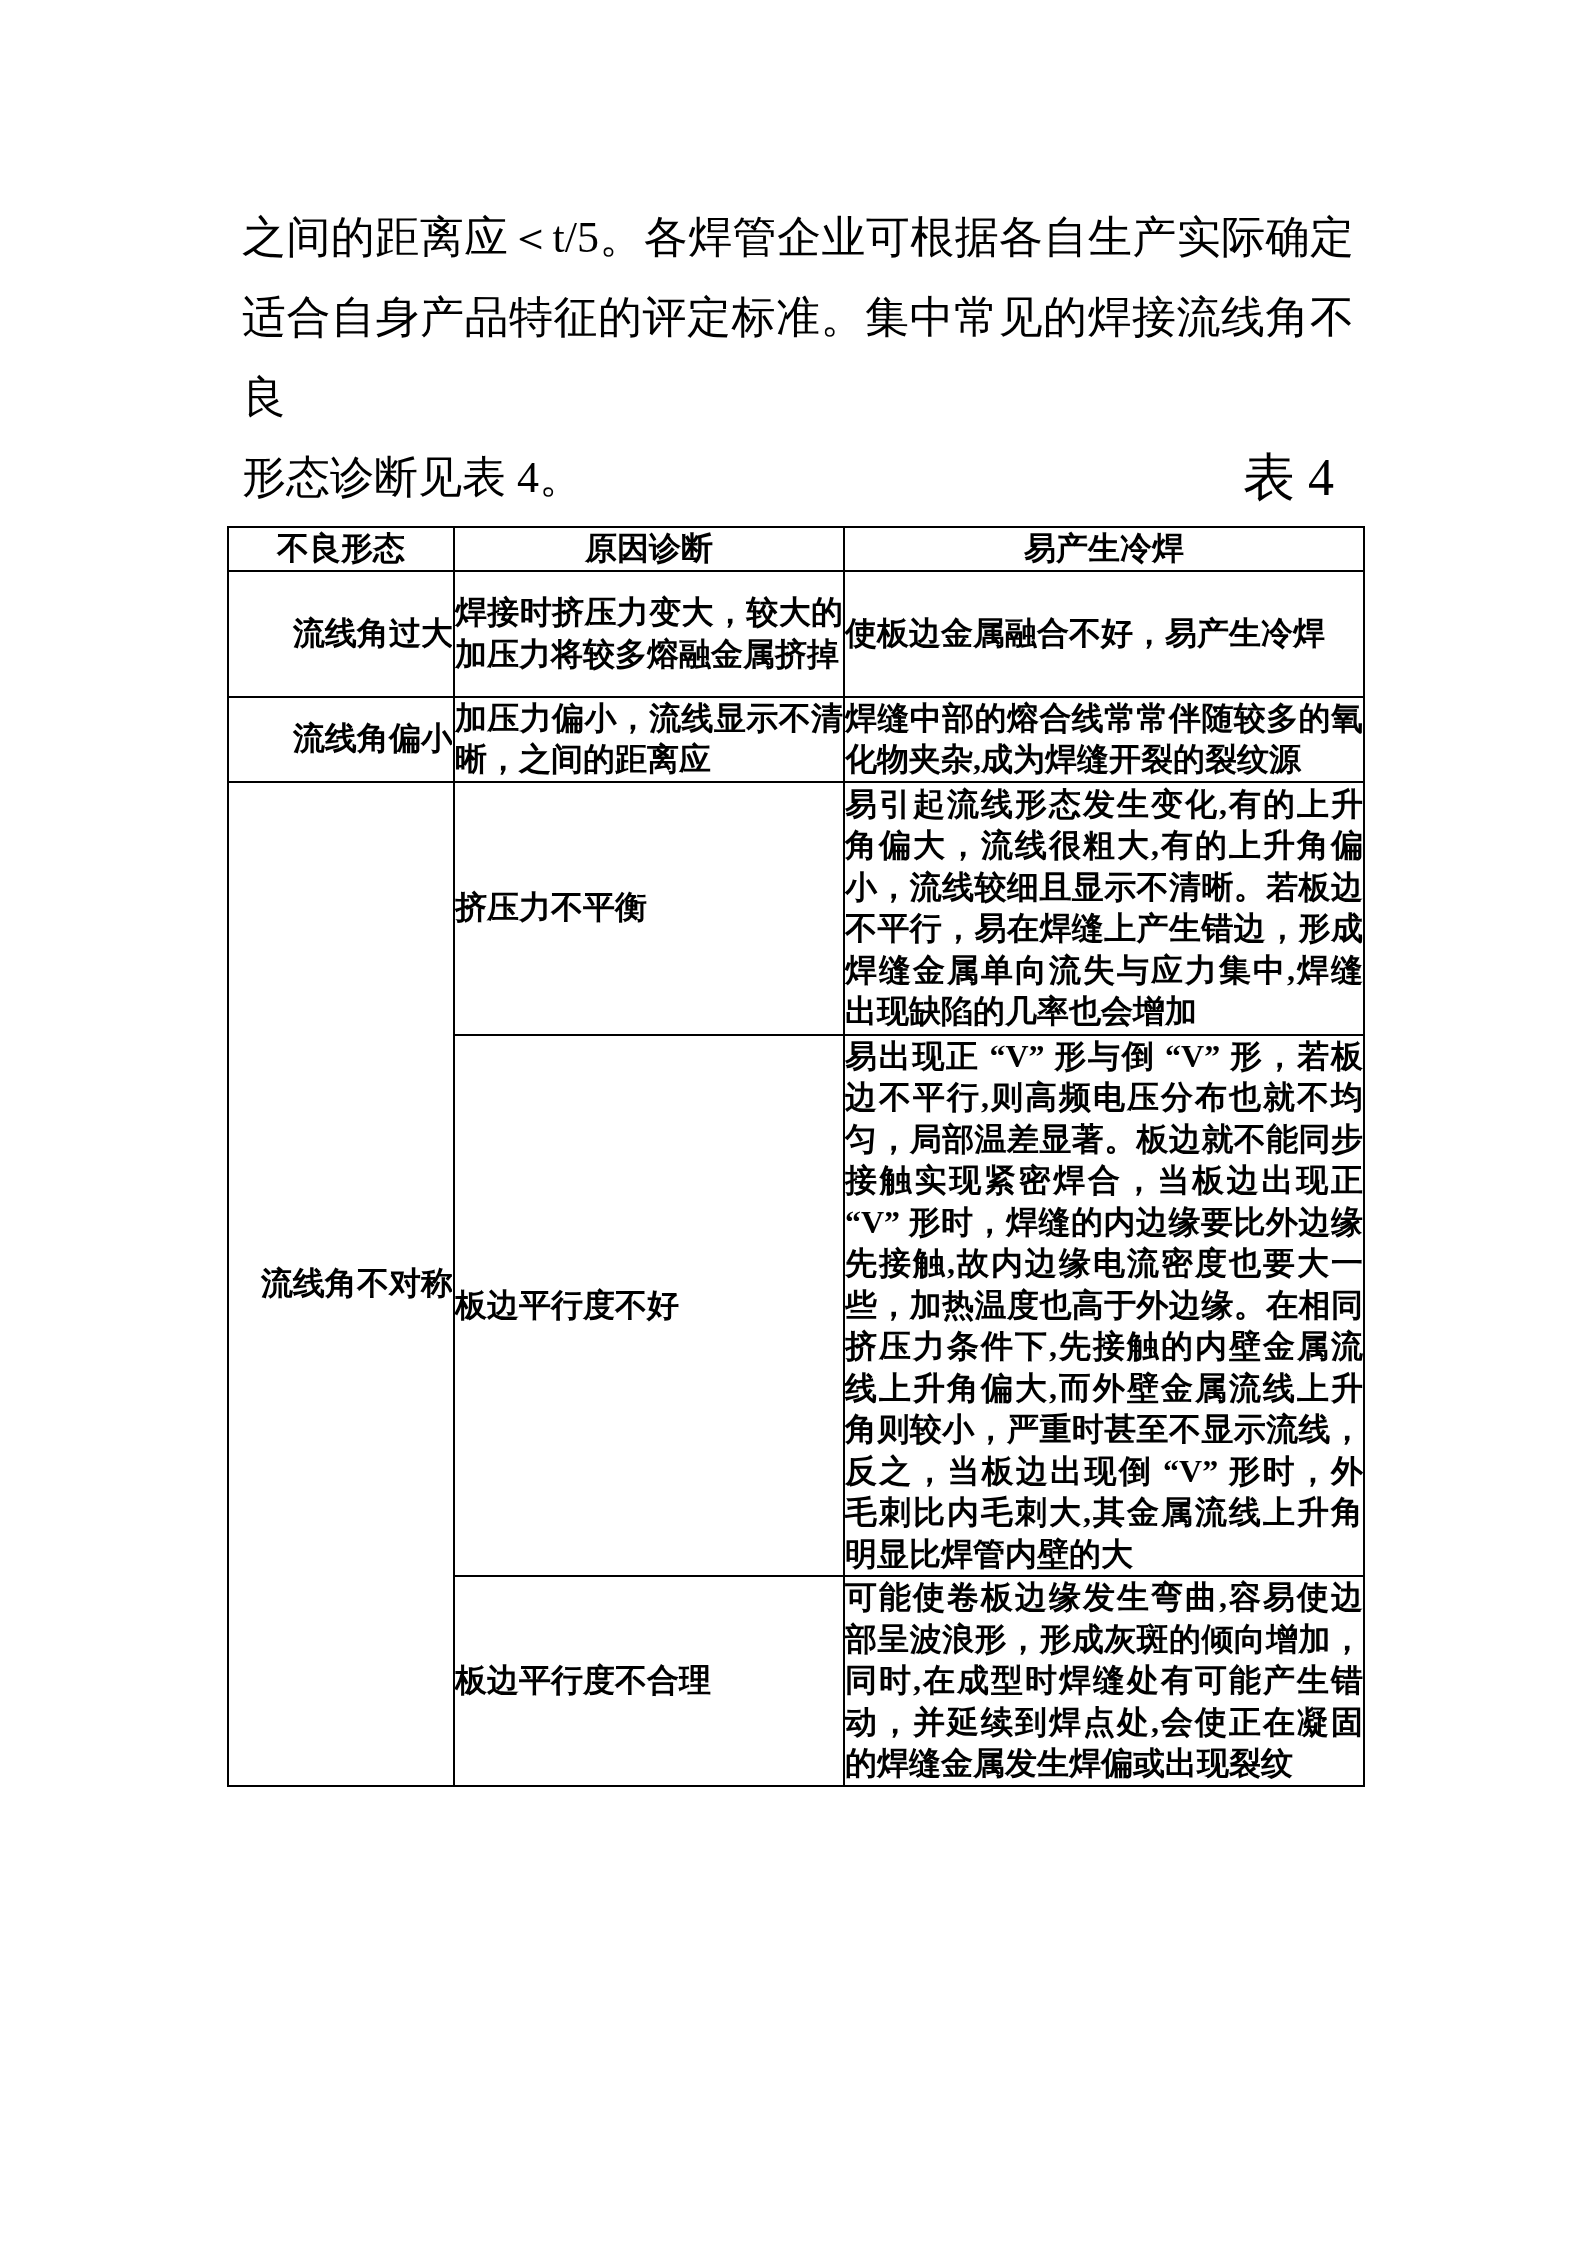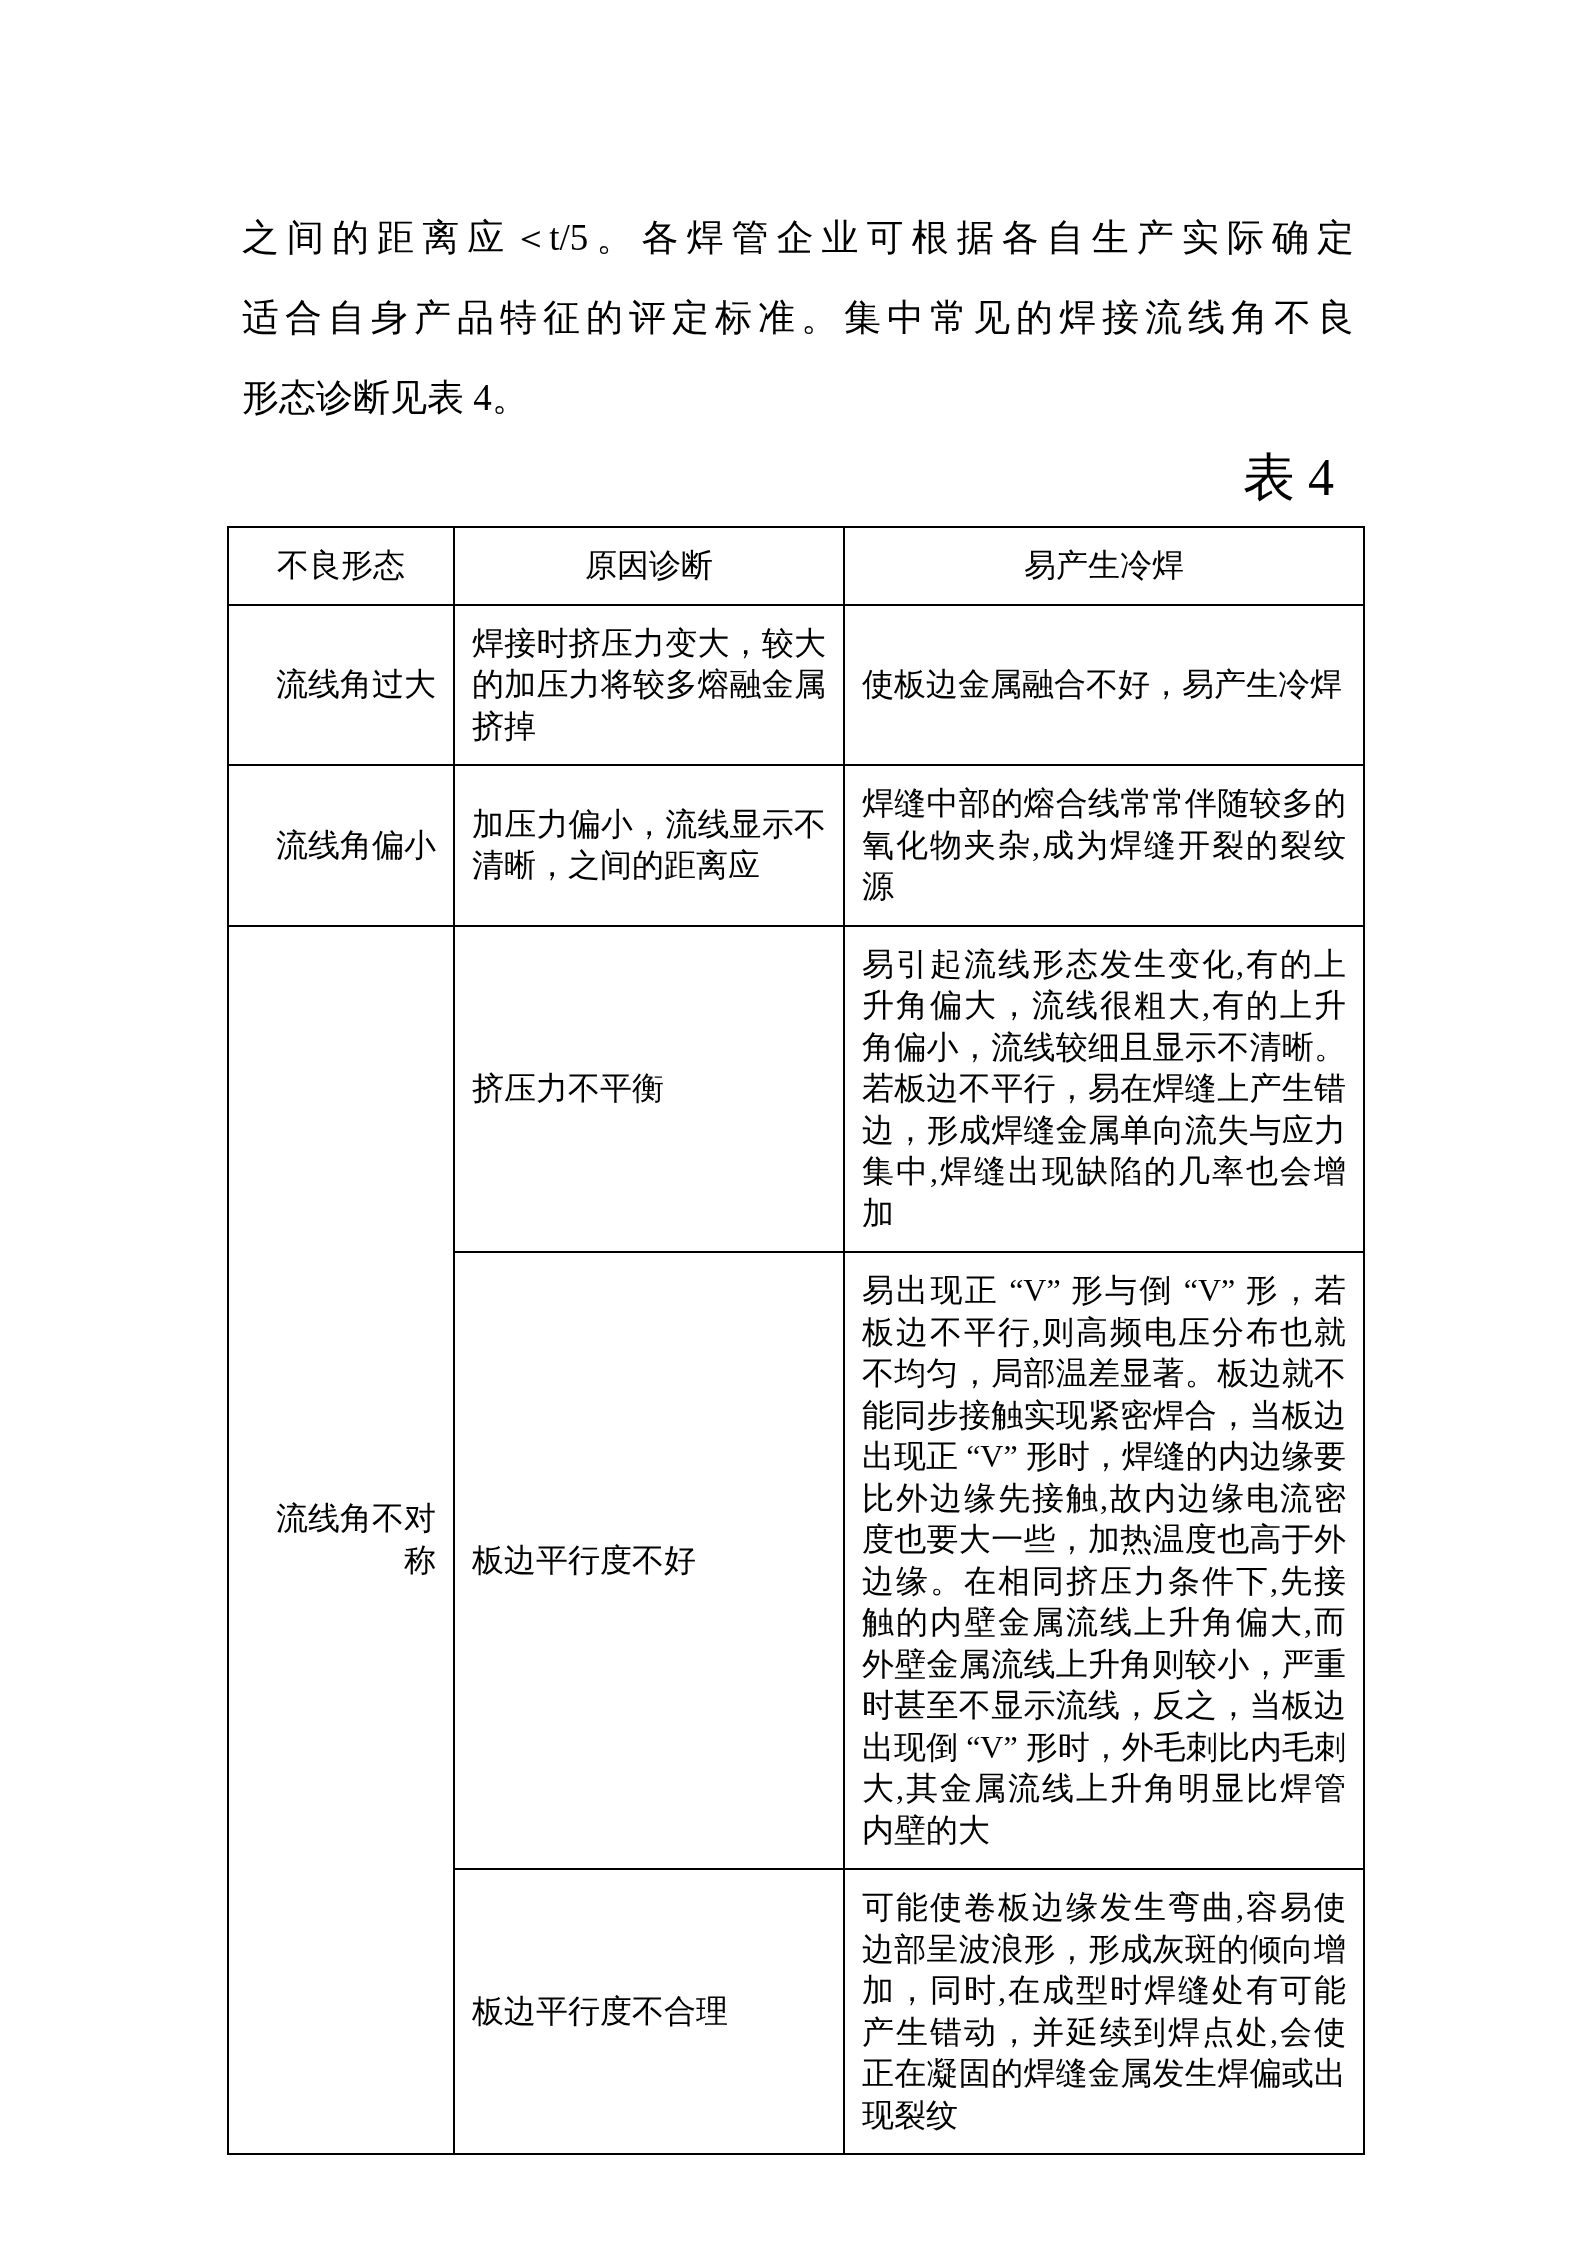--- a/index.html
+++ b/index.html
@@ -15,21 +15,21 @@
     color: #000000;
     font-family: "Liberation Serif", "DejaVu Serif", serif;
     overflow: hidden;
   }
   
   .para {
     position: absolute;
     left: 242px;
     top: 198px;
     width: 1112px;
-    font-size: 37px;
+    font-size: 44px;
     line-height: 80px;
   }
   .para .line {
     white-space: nowrap;
   }
   .para .line.full {
     white-space: normal;
     text-align: justify;
     text-align-last: justify;
   }
@@ -48,22 +48,22 @@
     left: 227px;
     top: 526px;
     width: 1136px;
     border-collapse: collapse;
     table-layout: fixed;
     font-size: 32px;
     line-height: 41.5px;
   }
   .dtable th, .dtable td {
     border: 2px solid #000000;
-    font-weight: normal;
-    padding: 17px;
+    font-weight: bold;
+    padding: 0;
     overflow: hidden;
   }
   .dtable th {
     text-align: center;
     vertical-align: middle;
   }
   .row-hdr   { height: 42px;  }
   .row-r1    { height: 126px; }
   .row-r2    { height: 70px;  }
   .row-r3a   { height: 253px; }

